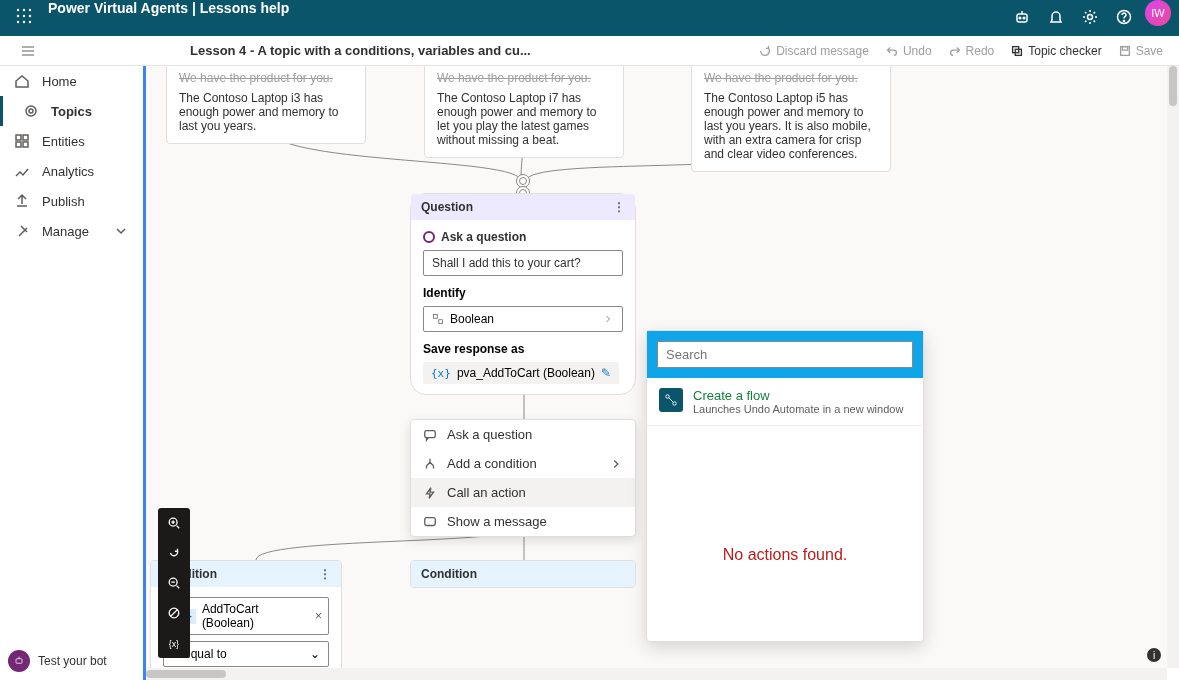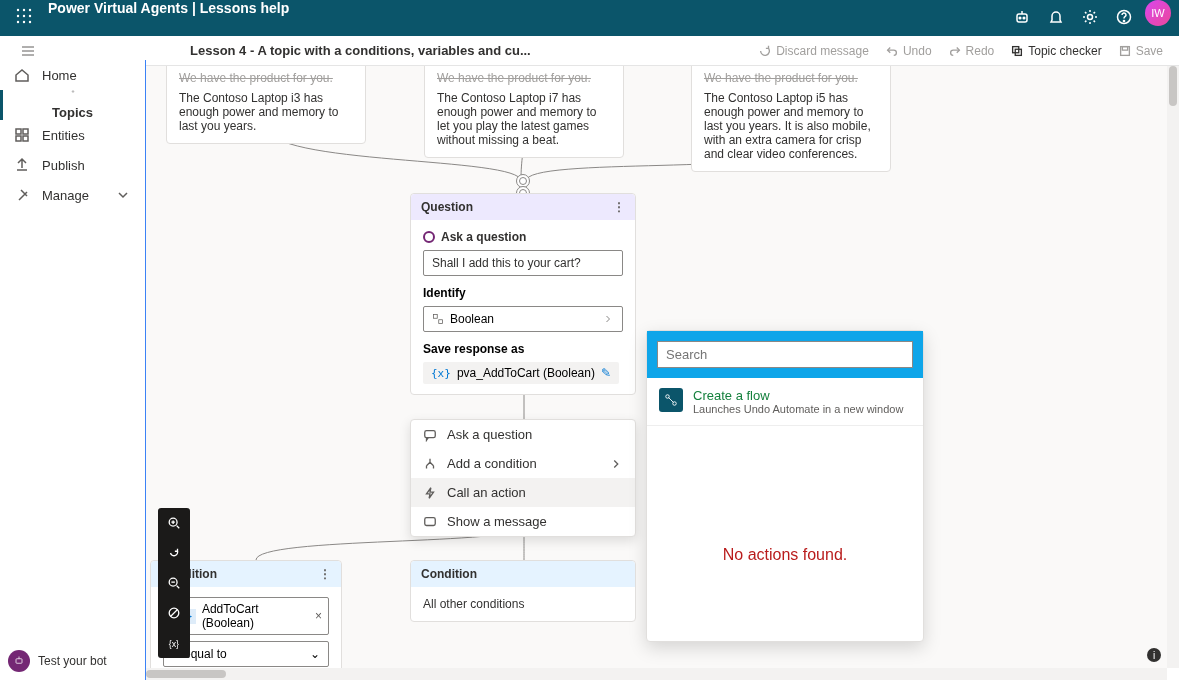--- a/index.html
+++ b/index.html
@@ -19,44 +19,44 @@
   .cmdbar { height: 30px; display:flex; align-items:center; border-bottom:1px solid #e5e5e5; padding: 0 8px 0 16px; }
   .hamburger { width:24px; display:flex; align-items:center; justify-content:center; cursor:pointer; }
   .hamburger svg { width:16px; height:16px; stroke:#605e5c; }
   .breadcrumb { margin-left: 150px; font-size:13px; font-weight:600; color:#323130; }
   .cmdbar-spacer { flex:1; }
   .cmdbtn { display:flex; align-items:center; gap:4px; font-size:12px; color:#a19f9d; padding:0 8px; cursor:pointer; }
   .cmdbtn.active { color:#323130; }
   .cmdbtn svg { width:14px; height:14px; stroke:currentColor; fill:none; stroke-width:1.5; }
 
   
-  .leftnav { position:absolute; top:60px; left:0; width:146px; bottom:0; background:#fff; border-right:1px solid #3b82f6;text-align:right; }
+  .leftnav { position:absolute; top:66px; left:0; width:146px; bottom:0; background:#fff; border-right:3px solid #3b82f6;text-align:right; }
   .navitem { height:30px; display:flex; align-items:center; gap:12px; padding:0 14px; font-size:13px; color:#323130; cursor:pointer; }
-  .navitem.selected { font-weight:600; background:#fff; border-left:3px solid #0b556a; padding-left:11px;flex-direction:column; }
+  .navitem.selected { font-weight:600; background:#fff; border-left:3px solid #0b556a; padding-left:20px; }
   .navitem svg { width:16px; height:16px; stroke:#605e5c; fill:none; stroke-width:1.5; }
   .navitem .chev { margin-left:auto; }
   .testbot { position:absolute; bottom:8px; left:8px; display:flex; align-items:center; gap:8px; font-size:12px; color:#323130; cursor:pointer;}
   .testbot .circ { width:22px; height:22px; border-radius:50%; background:#742774; display:flex; align-items:center; justify-content:center;}
   .testbot .circ svg { width:12px; height:12px; stroke:#fff; fill:none;}
 
   
   .canvas { position:absolute; top:66px; left:146px; right:12px; bottom:12px; background:#faf9f8; overflow:hidden; }
   .scroll-v { position:absolute; top:66px; right:0; width:12px; bottom:12px; background:#f3f2f1;}
   .scroll-v .thumb { position:absolute; top:0; left:2px; right:2px; height:40px; background:#c8c6c4; border-radius:4px;}
   .scroll-h { position:absolute; left:146px; right:12px; bottom:0; height:12px; background:#f3f2f1;}
   .scroll-h .thumb { position:absolute; left:0; top:2px; bottom:2px; width:80px; background:#c8c6c4; border-radius:4px;}
 
   svg.connections { position:absolute; top:0; left:0; width:100%; height:100%; pointer-events:none; }
   svg.connections path { stroke:#8a8886; fill:none; stroke-width:1;}
 
   .msgcard { position:absolute; width:200px; background:#fff; border:1px solid #e1dfdd; border-radius:4px; padding:10px 12px; font-size:12px; color:#323130;}
   .msgcard .hdr { color:#a19f9d; font-size:12px; margin-bottom:6px; text-decoration:line-through;}
 
   
-  .question-node { position:absolute; width:226px; background:#fff; border:1px solid #e1dfdd; border-radius:4px; }
+  .question-node { position:absolute; width:226px; background:#fff; border:1px solid #e1dfdd; border-radius:16px; }
   .qn-header { background:#ede9fe; padding:6px 10px; font-size:12px; font-weight:600; color:#323130; display:flex; align-items:center; border-radius:4px 4px 0 0;}
   .qn-header .more { margin-left:auto; color:#605e5c; cursor:pointer;}
   .qn-body { padding:10px 12px; }
   .qn-row-title { display:flex; align-items:center; gap:6px; font-size:12px; font-weight:600; color:#323130; margin-bottom:6px;}
   .qn-row-title .dot { width:12px; height:12px; border-radius:50%; border:2px solid #742774; }
   .qn-input { border:1px solid #8a8886; border-radius:2px; padding:5px 8px; font-size:12px; color:#323130; margin-bottom:10px;}
   .qn-label { font-size:12px; font-weight:600; margin-bottom:6px; }
   .qn-select { border:1px solid #8a8886; border-radius:2px; padding:5px 8px; font-size:12px; display:flex; align-items:center; gap:6px; margin-bottom:10px;}
   .qn-select .chev { margin-left:auto; }
   .var-chip { display:inline-flex; align-items:center; gap:6px; background:#f3f2f1; border-radius:2px; padding:4px 8px; font-size:12px;}
@@ -216,20 +216,26 @@
       <svg viewBox="0 0 16 16">
         <rect x="2" y="2" width="5" height="5"></rect>
         <rect x="9" y="2" width="5" height="5"></rect>
         <rect x="2" y="9" width="5" height="5"></rect>
         <rect x="9" y="9" width="5" height="5"></rect>
       </svg>
       <span>Entities</span>
     </div>
   <div class="navitem">
       <svg viewBox="0 0 16 16">
+        <path d="M2 13l4-4 3 3 5-6"></path>
+      </svg>
+      <span>Analytics</span>
+    </div>
+  <div class="navitem">
+      <svg viewBox="0 0 16 16">
         <path d="M8 2v9M4 6l4-4 4 4M3 13h10"></path>
       </svg>
       <span>Publish</span>
     </div>
   <div class="navitem">
       <svg viewBox="0 0 16 16">
         <path d="M13 5l-8 8M7 3l6 6"></path>
       </svg>
       <span>Manage</span>
       <svg class="chev" viewBox="0 0 16 16">
@@ -372,21 +378,20 @@
           <span class="chev">⌄</span>
         </div>
 
     </div>
   </div>
 
   <div class="cond-node" style="top:494px; left:264px;">
     <div class="cond-header">
       <span>Condition</span>
     </div>
-    <div class="cond-other">All other conditions</div>
   </div>
 
   <div class="floaty" style="top:442px; left:12px;">
     <div class="fb">
         <svg viewBox="0 0 16 16">
           <circle cx="7" cy="7" r="4.5"></circle>
           <line x1="11" y1="11" x2="14" y2="14"></line>
           <line x1="7" y1="5" x2="7" y2="9"></line>
           <line x1="5" y1="7" x2="9" y2="7"></line>
         </svg>

